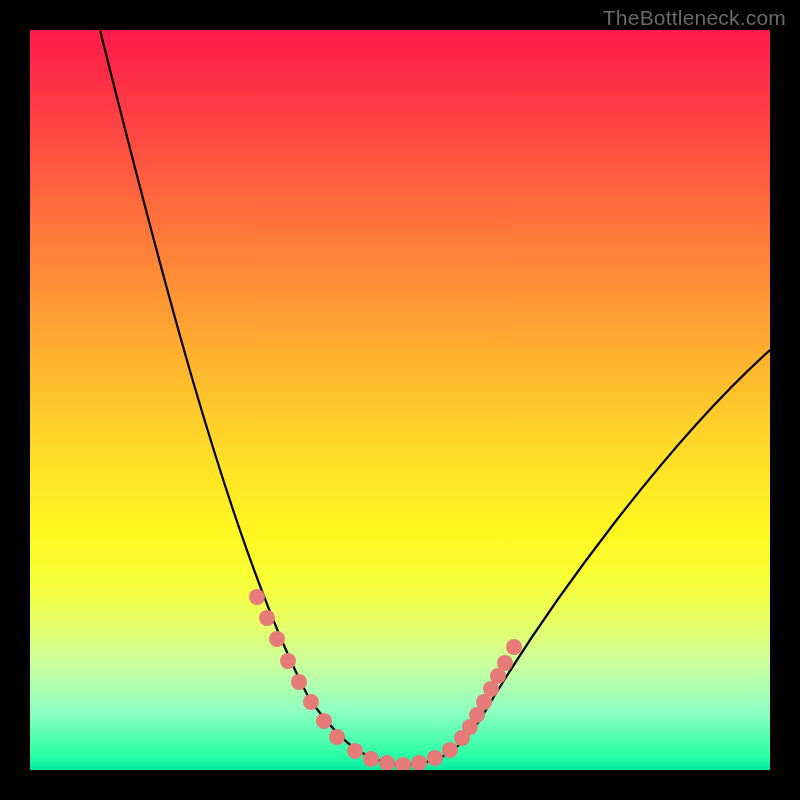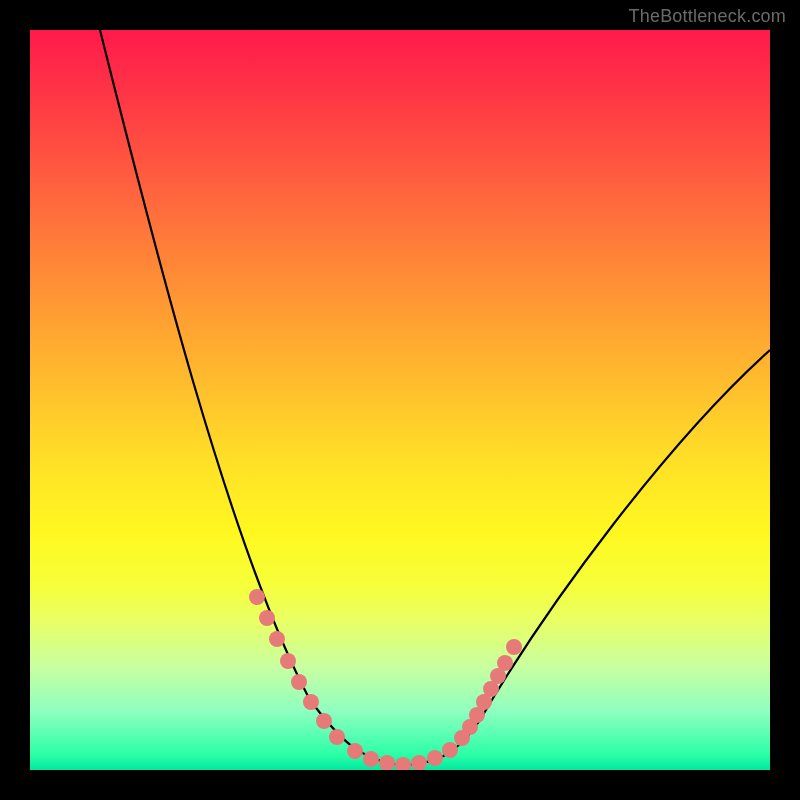--- a/index.html
+++ b/index.html
@@ -31,21 +31,21 @@
       #c8ffa0 86%,
       #8fffc0 92%,
       #2affa6 98%,
       #00e8a0 100%);
   }
   .watermark {
     position: absolute;
     top: 6px;
     right: 14px;
     color: #6a6a6a;
-    font-size: 18px;
+    font-size: 21px;
     font-weight: 500;
     letter-spacing: 0.2px;
     font-family: Arial, Helvetica, sans-serif;
   }
   svg.curve {
     position: absolute;
     left: 30px;
     top: 30px;
     width: 740px;
     height: 740px;

